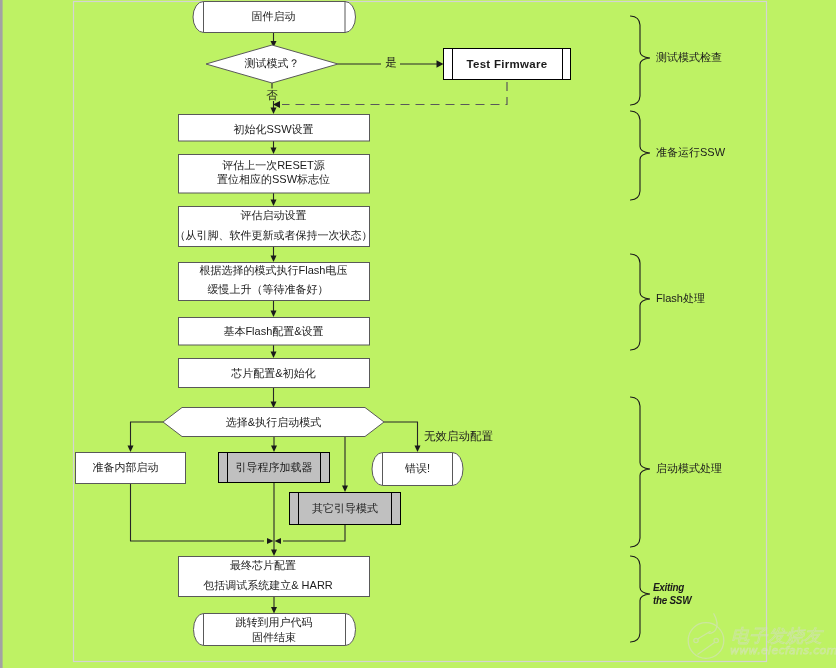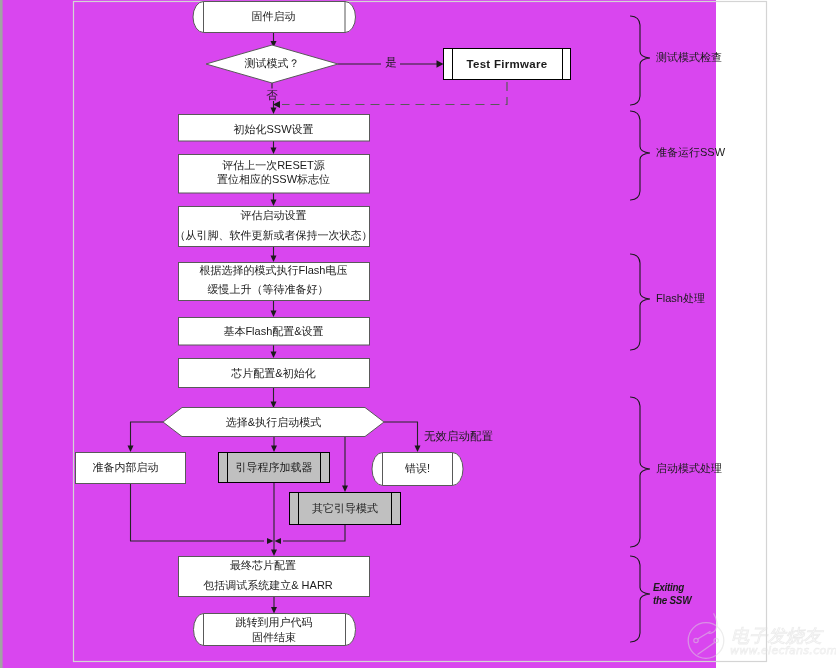--- a/index.html
+++ b/index.html
@@ -1,19 +1,19 @@
 <!DOCTYPE html>
 <html><head>
 <meta charset="utf-8">
 <title>SSW Boot Flowchart</title>
 <style>
   html,body{margin:0;padding:0;background:#ffffff;}
   body{width:836px;height:668px;overflow:hidden;
        font-family:"Liberation Sans",sans-serif;}
-  #page{position:relative;width:716px;height:668px;background:#d946ef;}
+  #page{position:relative;width:836px;height:668px;background:#bef264;}
   svg#chart{position:absolute;left:0;top:0;}
   .shape{fill:#ffffff;stroke:#595959;stroke-width:1;}
   .shape-gray{fill:#c0c0c0;stroke:#000000;stroke-width:1;}
   .inner{fill:none;stroke:#000000;stroke-width:1;}
   .inner-d{fill:none;stroke:#595959;stroke-width:1;}
   .conn{fill:none;stroke:#262626;stroke-width:1.1;}
   .conn-dash{fill:none;stroke:#595959;stroke-width:1.2;stroke-dasharray:9 6;stroke-dashoffset:-2;}
   .arrowhead{fill:#1a1a1a;stroke:none;}
   .brace{fill:none;stroke:#1a1a1a;stroke-width:1.1;stroke-linecap:round;}
   .frame{fill:none;stroke:#d4d4d4;stroke-width:1.2;}

